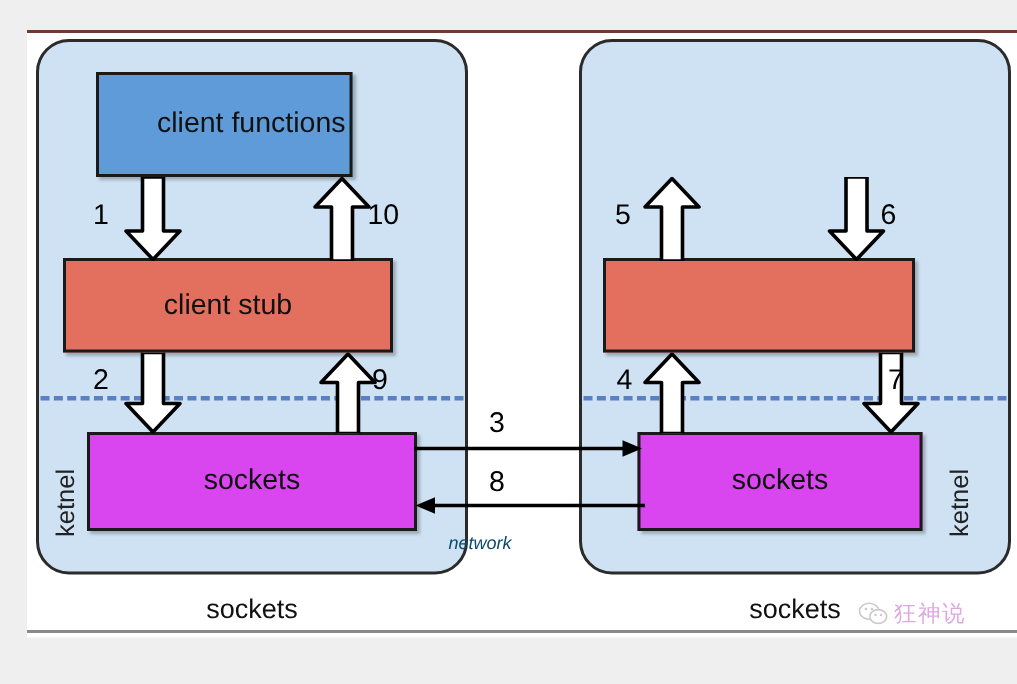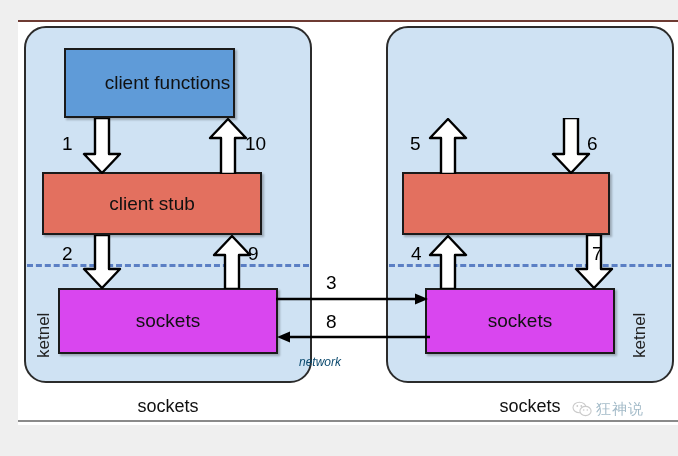--- a/index.html
+++ b/index.html
@@ -99,21 +99,21 @@
   .role{
     position:absolute;font-size:18px;color:#111;text-align:center;
   }
 
   
   .watermark{
     position:absolute;left:572px;top:398px;width:100px;height:22px;
     display:flex;align-items:center;gap:4px;
     opacity:.38;
   }
-  .wm-text{font-size:15px;color:#0c4a6e;letter-spacing:1px;}
+  .wm-text{font-size:15px;color:#a21caf;letter-spacing:1px;}
 </style>
 </head>
 <body>
 
 <div id="root">
 
   <div class="sheet"></div>
   <div class="topline"></div>
   <div class="bottomline"></div>
 

